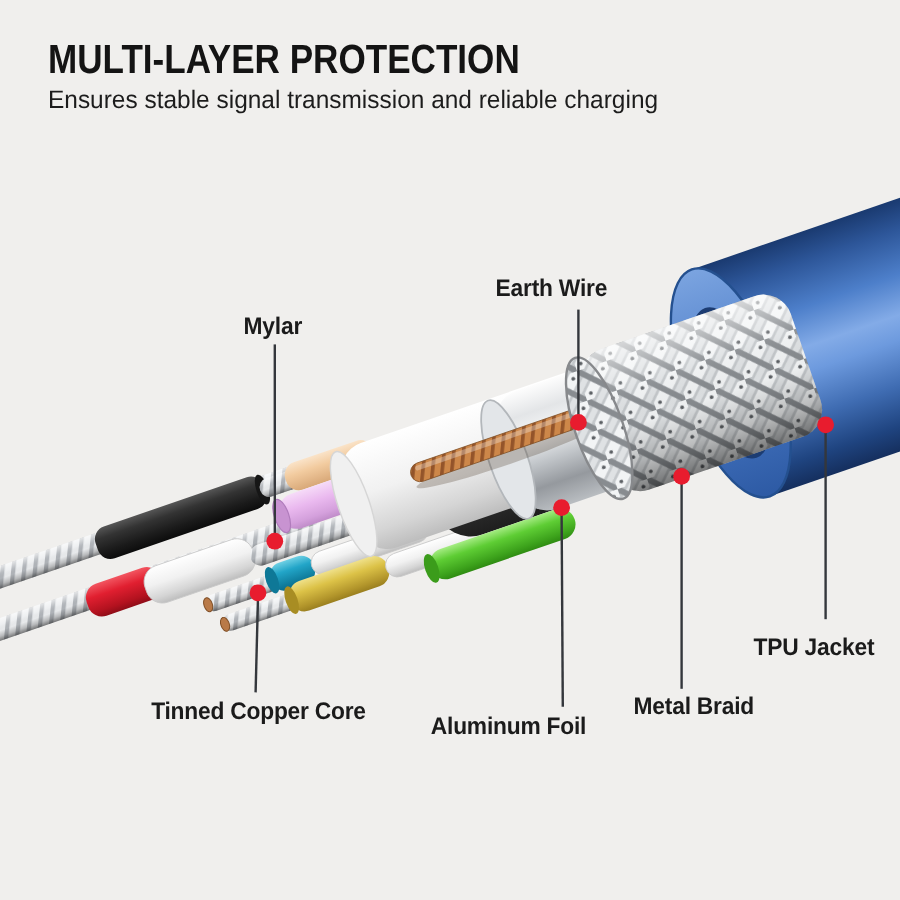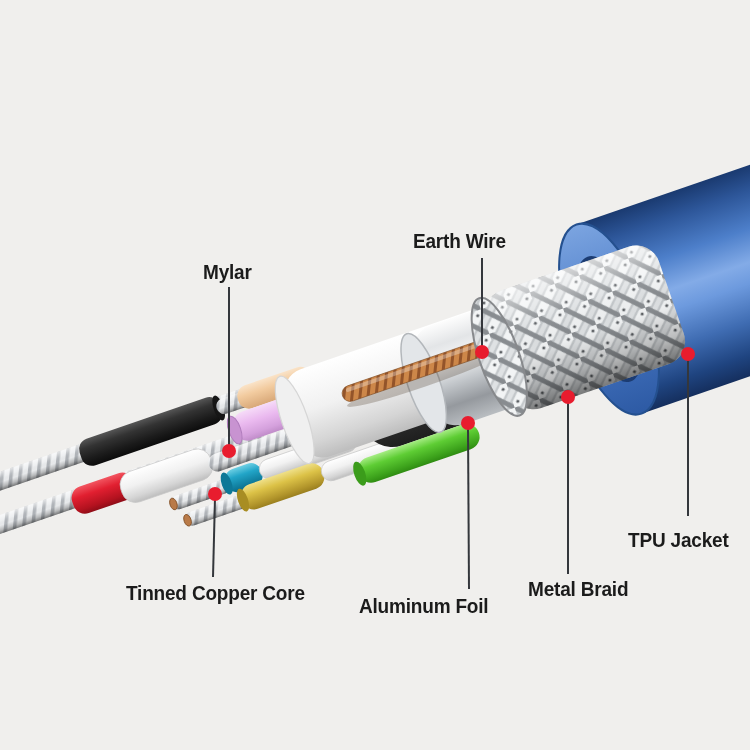--- a/index.html
+++ b/index.html
@@ -31,20 +31,24 @@
   .lbl-tinned{left:126px;top:582px;}
   .lbl-aluminum{left:359px;top:595px;}
   .lbl-braid{left:528px;top:578px;}
   .lbl-tpu{left:628px;top:529px;}
 </style>
 </head>
 <body>
 
 <div class="stage" style="background: rgb(240, 239, 237);">
 
+  <div class="hdr">
+    <h1>MULTI-LAYER PROTECTION</h1>
+    <p>Ensures stable signal transmission and reliable charging</p>
+  </div>
 
   <svg class="cable" width="750" height="750" viewBox="0 0 750 750" aria-hidden="true">
     <defs>
       <linearGradient id="gBlue" x1="0" y1="0" x2="0" y2="1">
         <stop offset="0" stop-color="#1a3a70"></stop>
           <stop offset=".12" stop-color="#2d5699"></stop>
         <stop offset=".3" stop-color="#4d7fca"></stop>
           <stop offset=".46" stop-color="#83abe7"></stop>
         <stop offset=".56" stop-color="#6d9ade"></stop>
           <stop offset=".74" stop-color="#3f6cb2"></stop>

